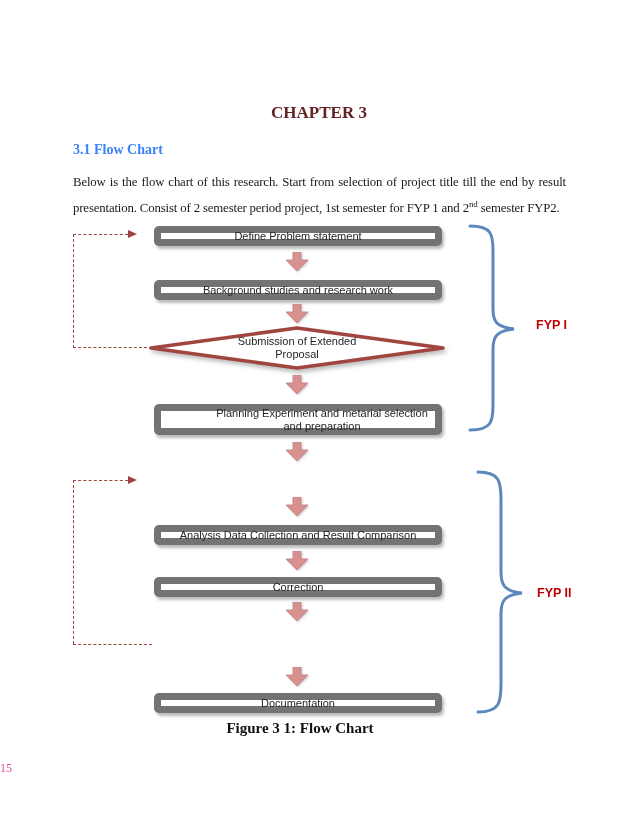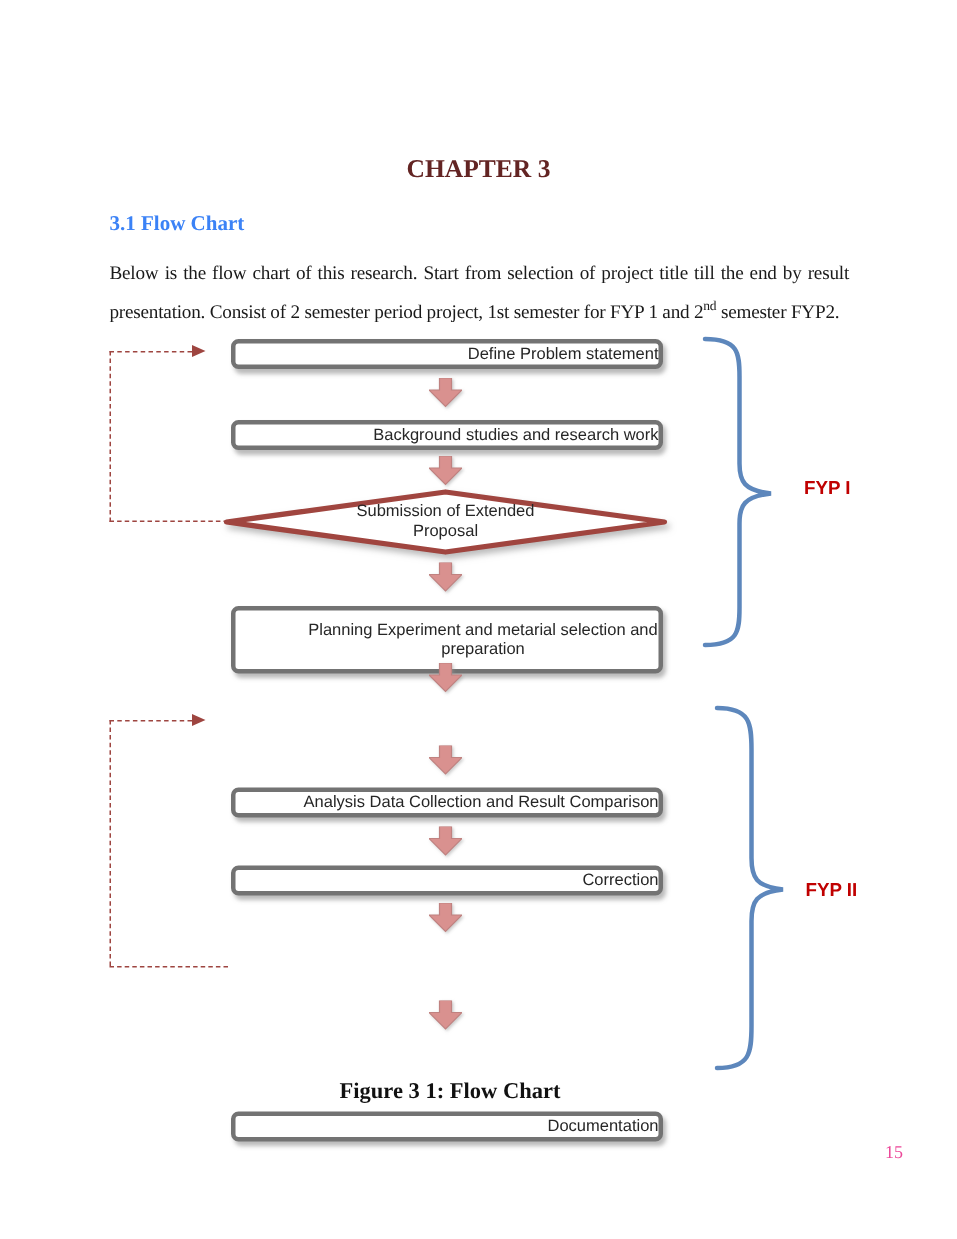--- a/index.html
+++ b/index.html
@@ -36,30 +36,30 @@
     line-height:26px;
     letter-spacing:-0.15px;
     color:#1a1a1a;
   }
   .intro sup { font-size:9px; line-height:0; }
 
   
   .fc-box {
     position:absolute;
     left:154px; width:288px; height:20px;
-    border:3px solid #737373;
+    border:7px solid #737373;
     border-radius:5px;
     background:#ffffff;
     box-shadow:2px 3px 3px rgba(120,120,120,0.5);
-    display:flex; align-items:center; justify-content:flex-end;
+    display:flex; align-items:center; justify-content:center;
     font-family:"Liberation Sans", sans-serif;
     font-size:11px; line-height:13px;
     color:#262626; text-align:center;
   }
-  .fc-box.two-line { height:45px;padding-left:48px; }
+  .fc-box.two-line { height:31px;padding-left:48px; }
   .fc-arrow { position:absolute; left:286px; width:22px; height:20px; }
   .fc-arrow svg { display:block; filter:drop-shadow(1px 1.5px 1px rgba(150,150,150,0.5)); }
   .fc-diamond { position:absolute; left:149px; width:296px; height:44px; }
   .fc-diamond svg { display:block; position:absolute; left:0; top:0;
     filter:drop-shadow(2px 3px 2px rgba(120,120,120,0.5)); }
   .fc-diamond .dlabel {
     position:absolute; left:50%; top:50%;
     transform:translate(-50%,-50%);
     width:160px;
     font-family:"Liberation Sans", sans-serif;
@@ -85,21 +85,21 @@
     color:#C00000; white-space:nowrap;
   }
   
   .figure-caption {
     position:absolute; top:720px; left:0; width:600px;
     text-align:center;
     font-weight:bold; font-size:15px; color:#111111;
   }
   .page-number {
     position:absolute; top:761px; left:0; width:602px;
-    text-align:right;
+    text-align:left;
     font-size:12px; color:#ec4899;
   }
 </style>
 </head>
 <body>
 
 <div class="page">
 
   <div class="chapter-title">
     <div>CHAPTER 3</div>
@@ -181,21 +181,21 @@
         <path d="M7 0 h8 v8 h7 L11 19 L0 8 h7 Z" fill="#D9918F" stroke="#C08280" stroke-width="0.8"></path>
       </svg>
   </div>
 
   <div class="fc-arrow" style="top:667px;">
     <svg width="22" height="20" viewBox="0 0 22 20">
         <path d="M7 0 h8 v8 h7 L11 19 L0 8 h7 Z" fill="#D9918F" stroke="#C08280" stroke-width="0.8"></path>
       </svg>
   </div>
 
-  <div class="fc-box" style="top:693px;margin-top:48px;">
+  <div class="fc-box" style="top:693px;">
     <span>Documentation</span>
   </div>
 
   <div class="brace" style="left:460px; top:221px;">
     <svg width="58" height="214" viewBox="0 0 58 214">
       <path d="M10,5 C32,5 33,14 33,30 L33,88 C33,100 36,106 54,108 C36,110 33,116 33,128 L33,184 C33,200 32,209 10,209" fill="none" stroke="#5D87BC" stroke-width="3" stroke-linecap="round"></path>
     </svg>
   </div>
   <div class="fyp-label" style="left:536px; top:318px;">FYP I</div>
 

